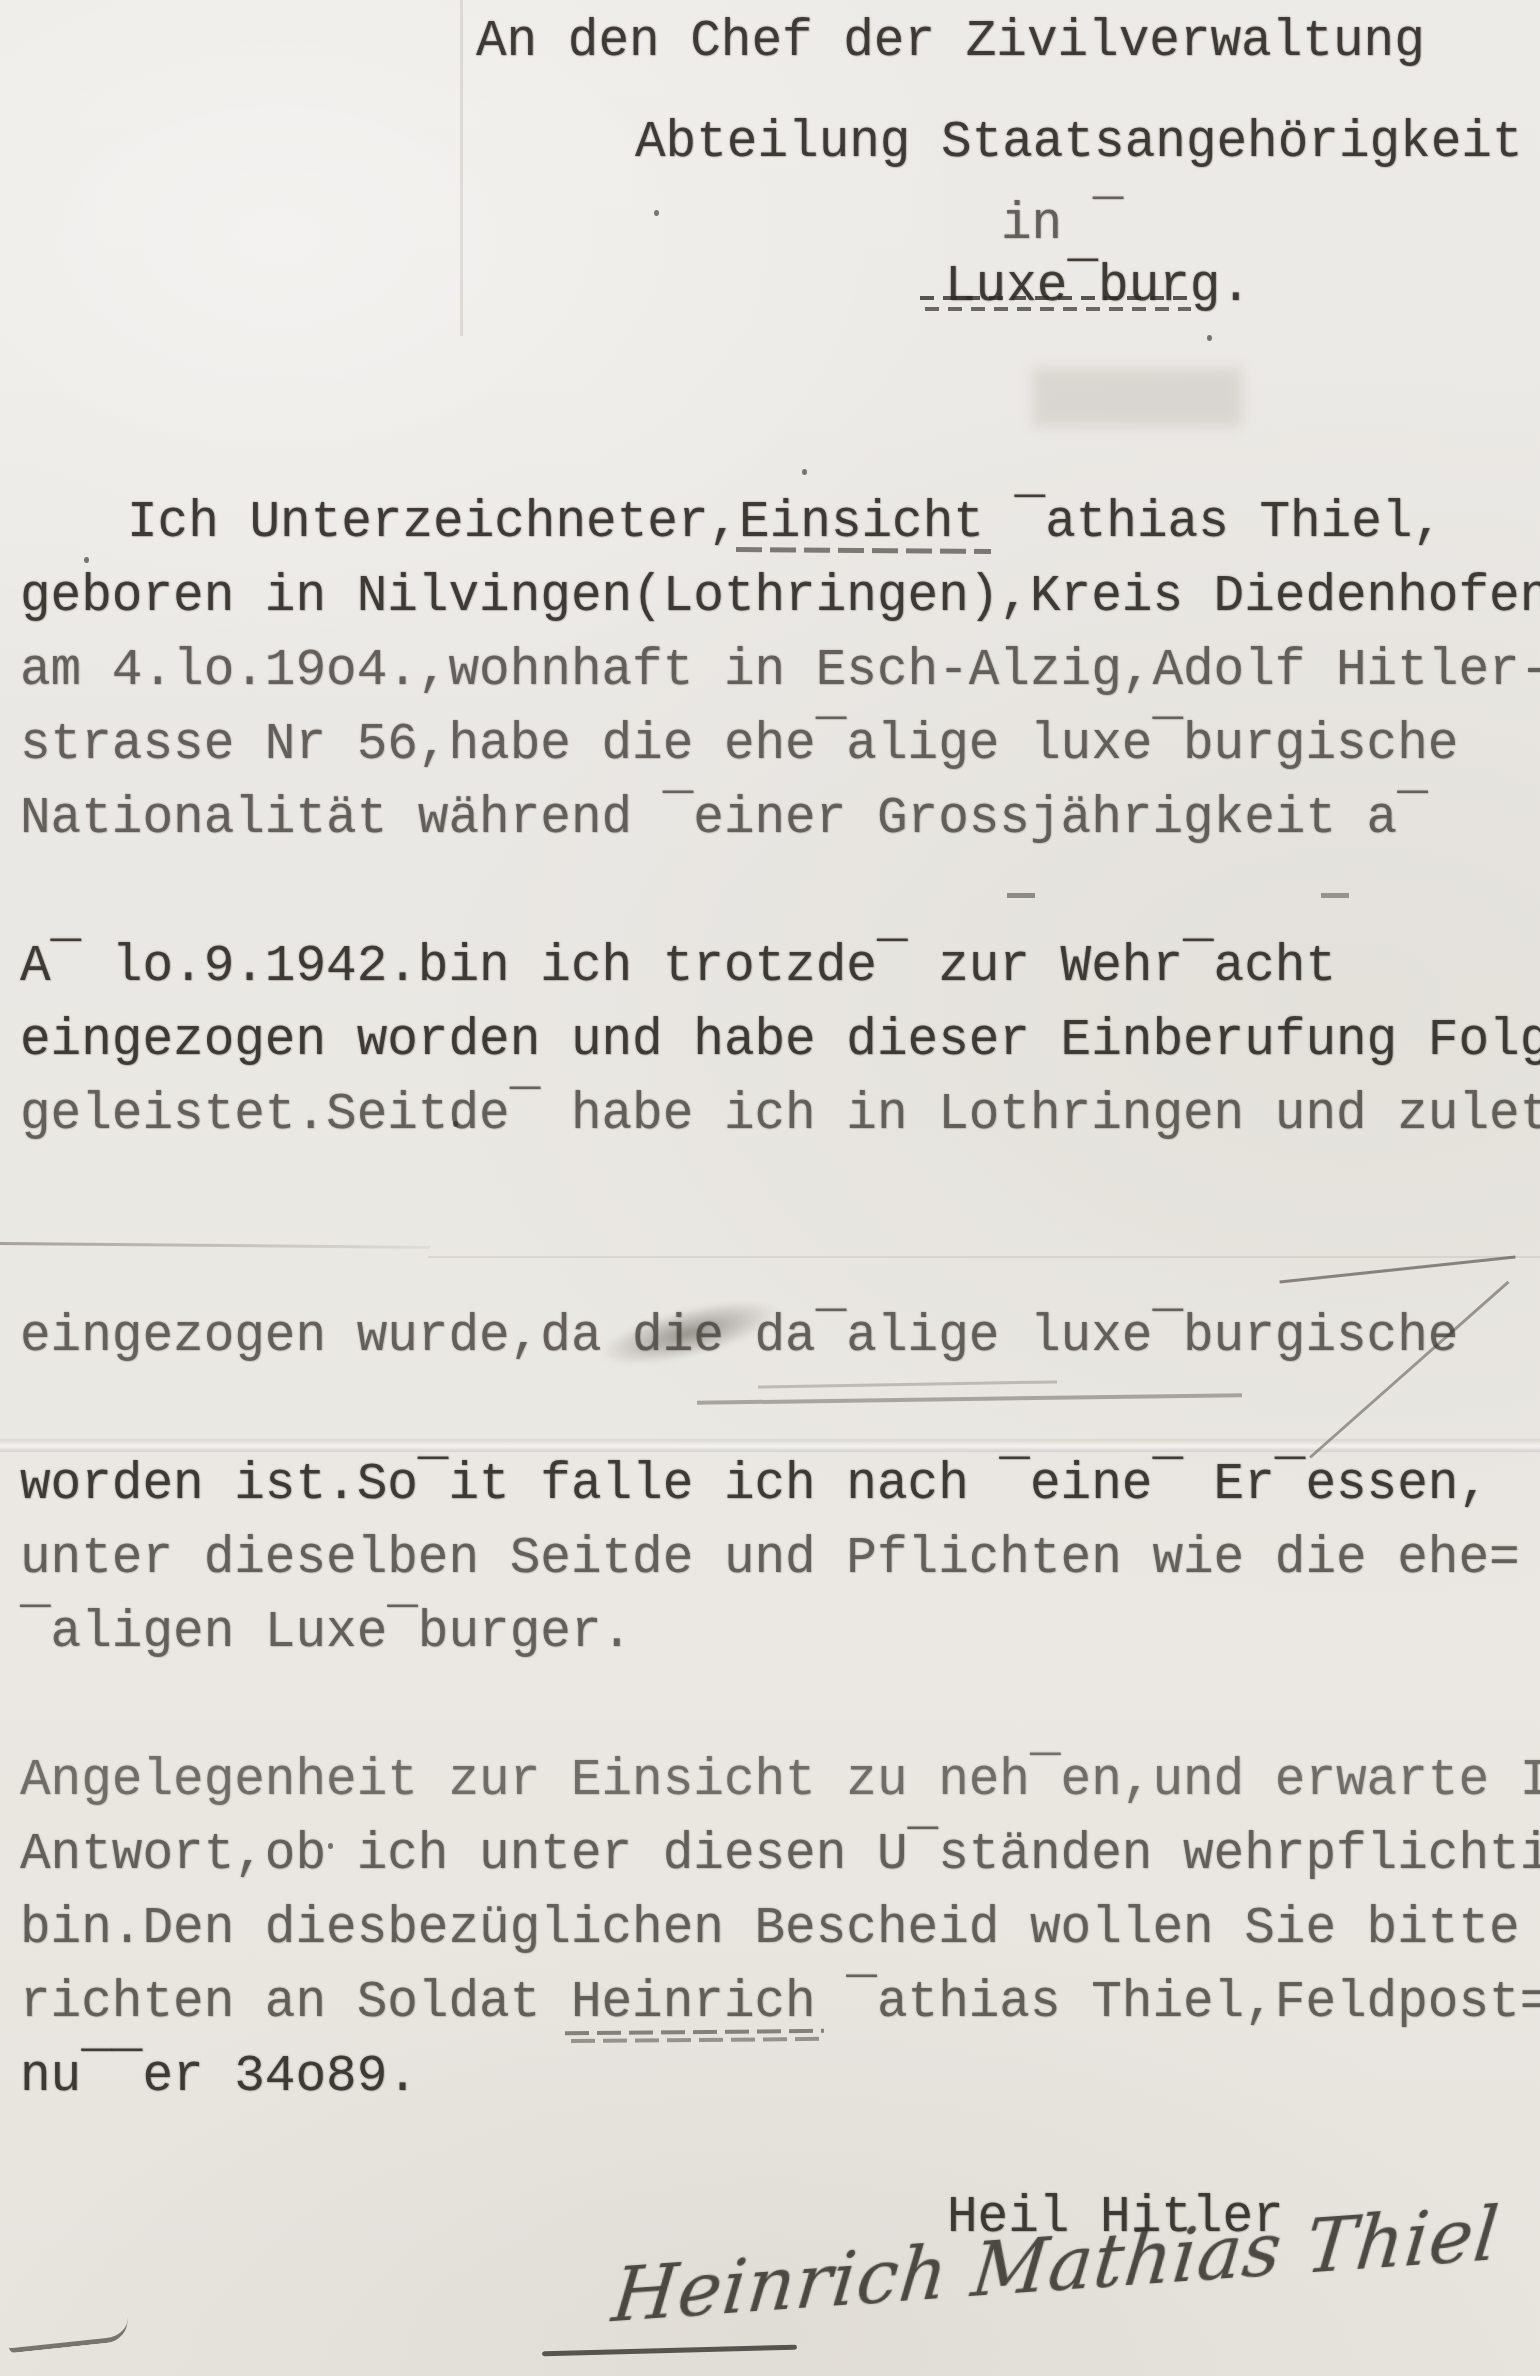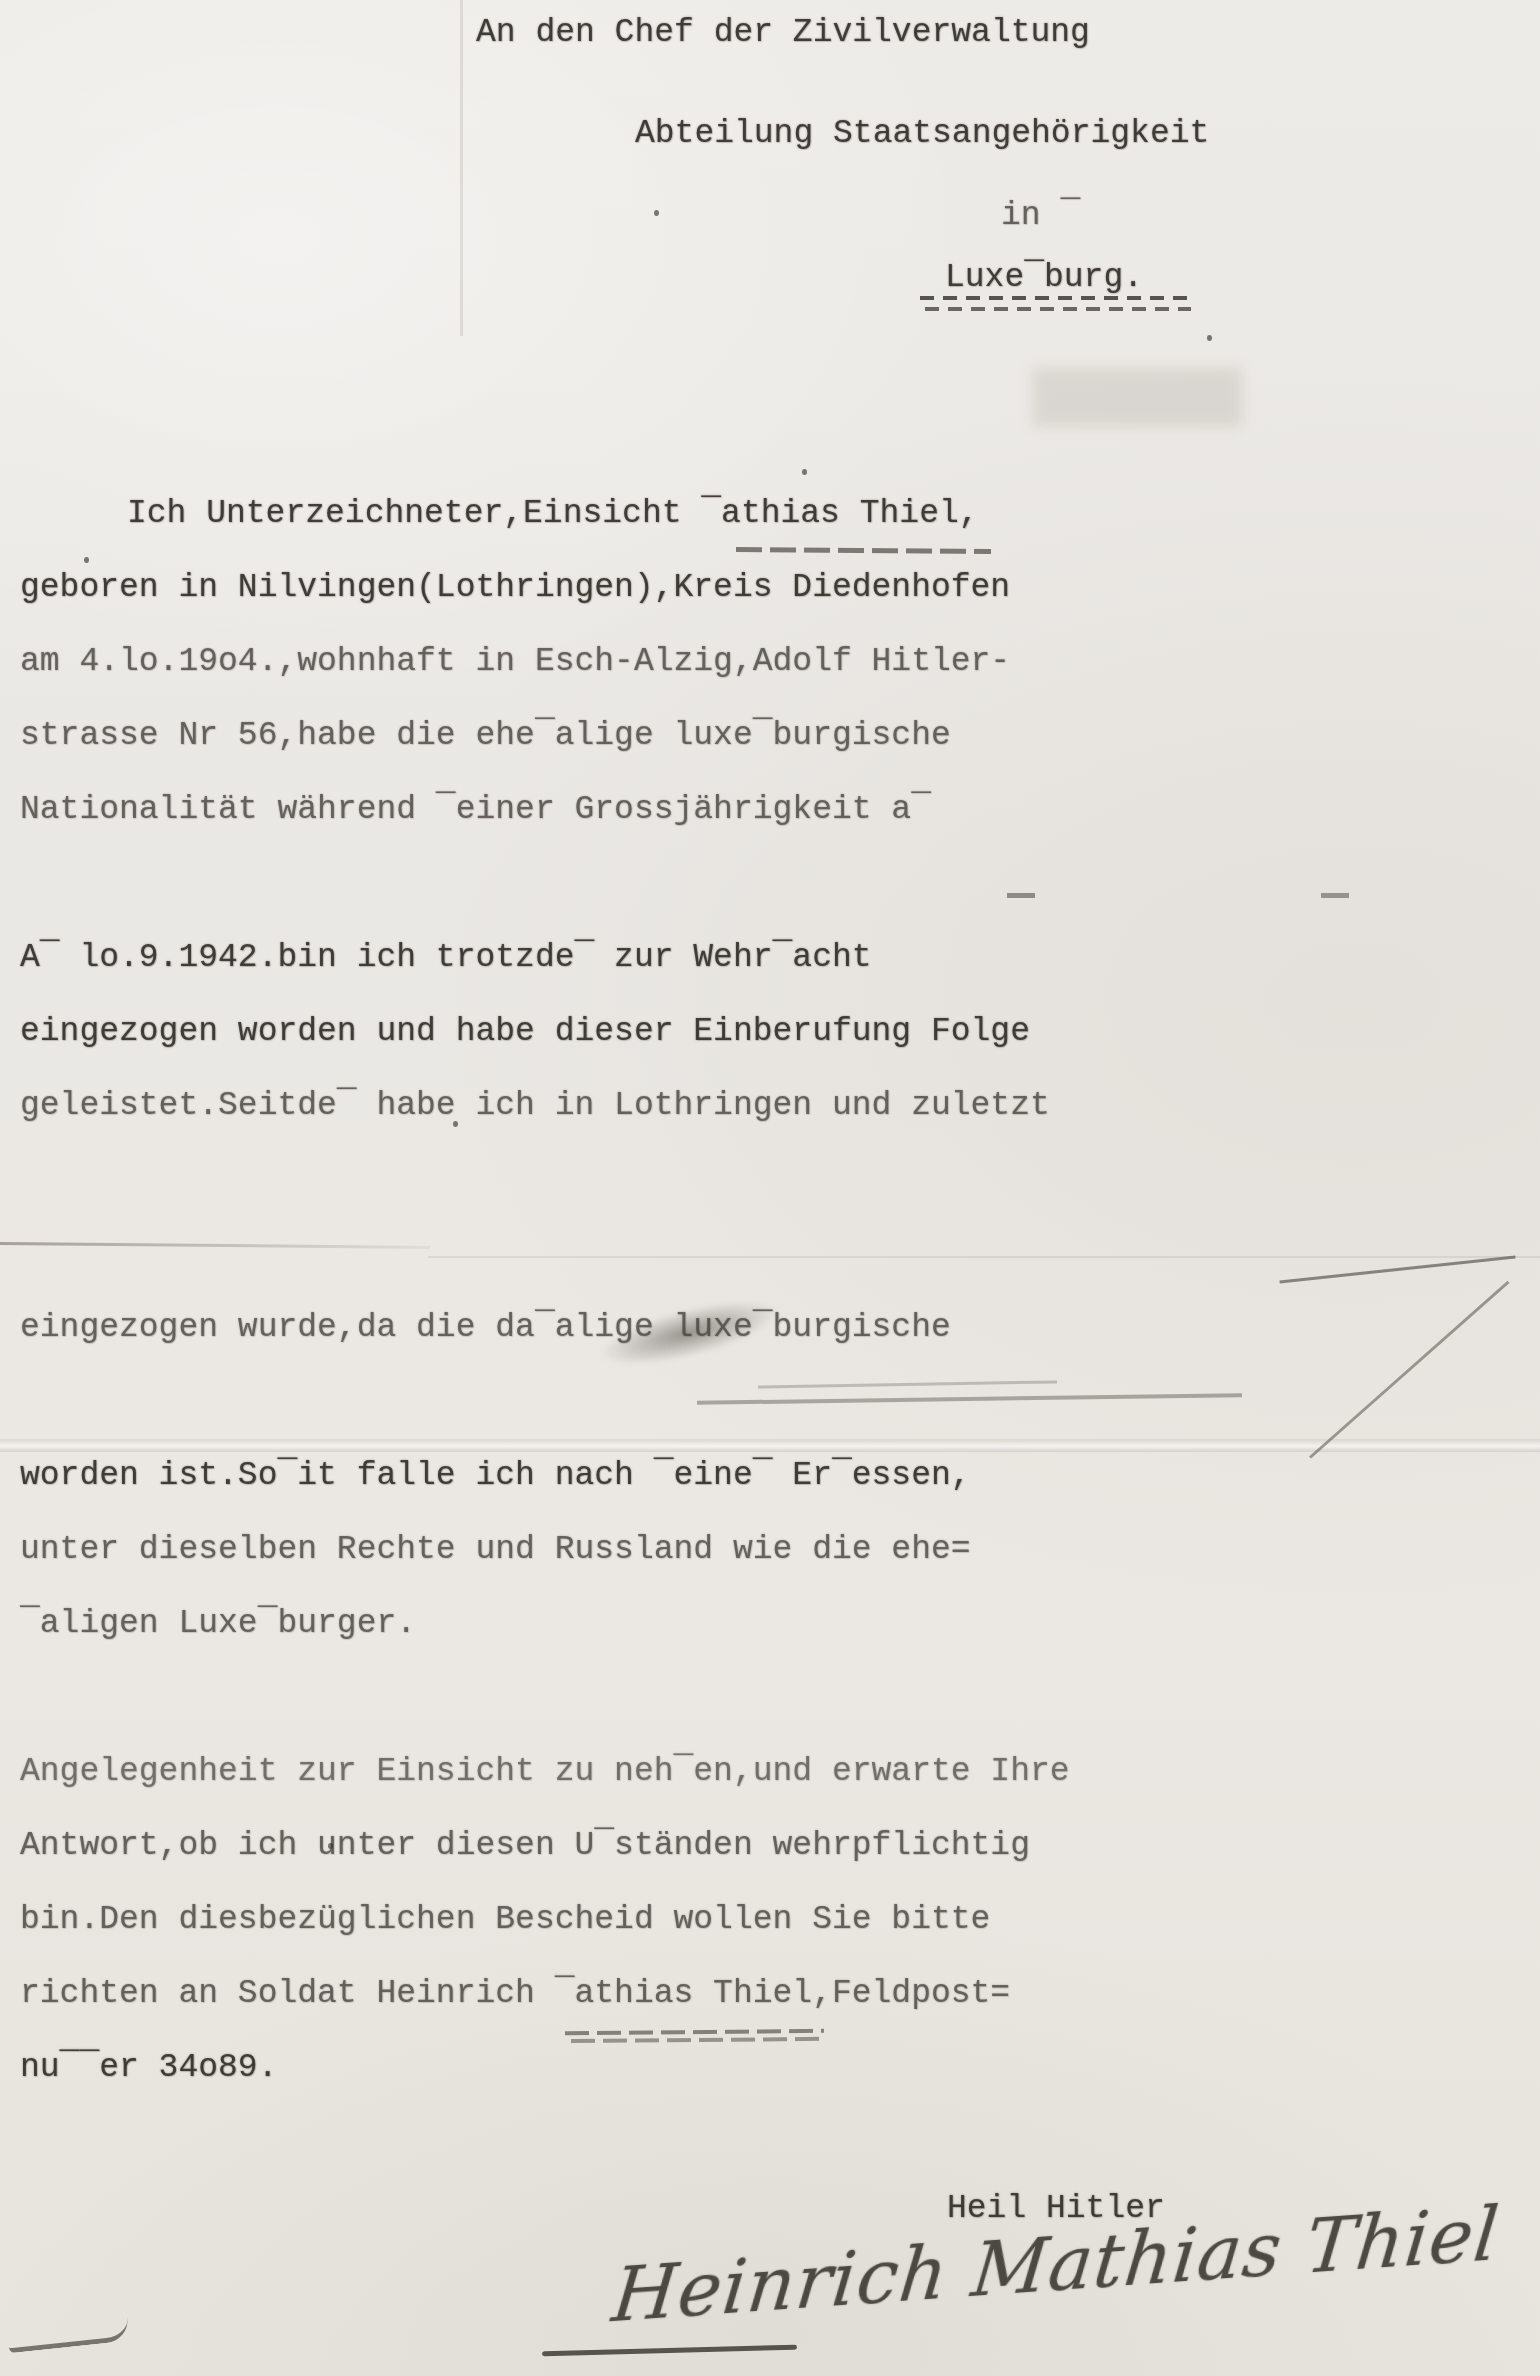--- a/index.html
+++ b/index.html
@@ -7,21 +7,21 @@
     position:relative;width:1540px;height:2376px;overflow:hidden;
     font-family:"Liberation Mono",monospace;
     background:
       radial-gradient(1194px 796px at 18% 10%, rgba(255,255,255,.38), transparent 60%),
       radial-gradient(1493px 995px at 88% 42%, rgba(186,179,166,.14), transparent 65%),
       radial-gradient(1294px 697px at 50% 98%, rgba(175,168,155,.12), transparent 60%),
       linear-gradient(180deg,#edebe7 0%,#eae8e4 38%,#ebe8e3 68%,#e7e4de 100%);
   }
   
   .tl{
-    position:absolute;white-space:pre;font-size:33px;line-height:1;
+    position:absolute;white-space:pre;font-size:51px;line-height:1;
     color:rgba(47,44,40,.85);
     text-shadow:0 0 2px rgba(72,65,57,.55), 1px 1px 0 rgba(72,65,57,.14);
   }
   .f1{opacity:.78}
   .f2{opacity:.7}
   
   .h1{left:476px;top:16px}
   .h2{left:635px;top:117px}
   .h3{left:1001px;top:199px}
   .h4{left:945px;top:261px}
@@ -92,21 +92,21 @@
   <div class="tl bl ind" style="--r:0">Ich Unterzeichneter,Einsicht ¯athias Thiel,</div>
   <div class="tl bl" style="--r:1">geboren in Nilvingen(Lothringen),Kreis Diedenhofen</div>
   <div class="tl bl f1" style="--r:2">am 4.lo.19o4.,wohnhaft in Esch-Alzig,Adolf Hitler-</div>
   <div class="tl bl f1" style="--r:3">strasse Nr 56,habe die ehe¯alige luxe¯burgische</div>
   <div class="tl bl f1" style="--r:4">Nationalität während ¯einer Grossjährigkeit a¯</div>
   <div class="tl bl" style="--r:6">A¯ lo.9.1942.bin ich trotzde¯ zur Wehr¯acht</div>
   <div class="tl bl" style="--r:7">eingezogen worden und habe dieser Einberufung Folge</div>
   <div class="tl bl f1" style="--r:8">geleistet.Seitde¯ habe ich in Lothringen und zuletzt</div>
   <div class="tl bl f1" style="--r:11">eingezogen wurde,da die da¯alige luxe¯burgische</div>
   <div class="tl bl" style="--r:13">worden ist.So¯it falle ich nach ¯eine¯ Er¯essen,</div>
-  <div class="tl bl f1" style="--r:14">unter dieselben Rechte und Russland wie die ehe=</div>
+  <div class="tl bl f1" style="--r:14">unter dieselben Seitde und Pflichten wie die ehe=</div>
   <div class="tl bl f1" style="--r:15">¯aligen Luxe¯burger.</div>
   <div class="tl bl f2" style="--r:17">Angelegenheit zur Einsicht zu neh¯en,und erwarte Ihre</div>
   <div class="tl bl f1" style="--r:18">Antwort,ob ich unter diesen U¯ständen wehrpflichtig</div>
   <div class="tl bl f1" style="--r:19">bin.Den diesbezüglichen Bescheid wollen Sie bitte</div>
   <div class="tl bl f1" style="--r:20">richten an Soldat Heinrich ¯athias Thiel,Feldpost=</div>
   <div class="tl bl" style="--r:21">nu¯¯er 34o89.</div>
 
   <div class="mark uhein1"></div>
   <div class="mark uhein2"></div>
 

